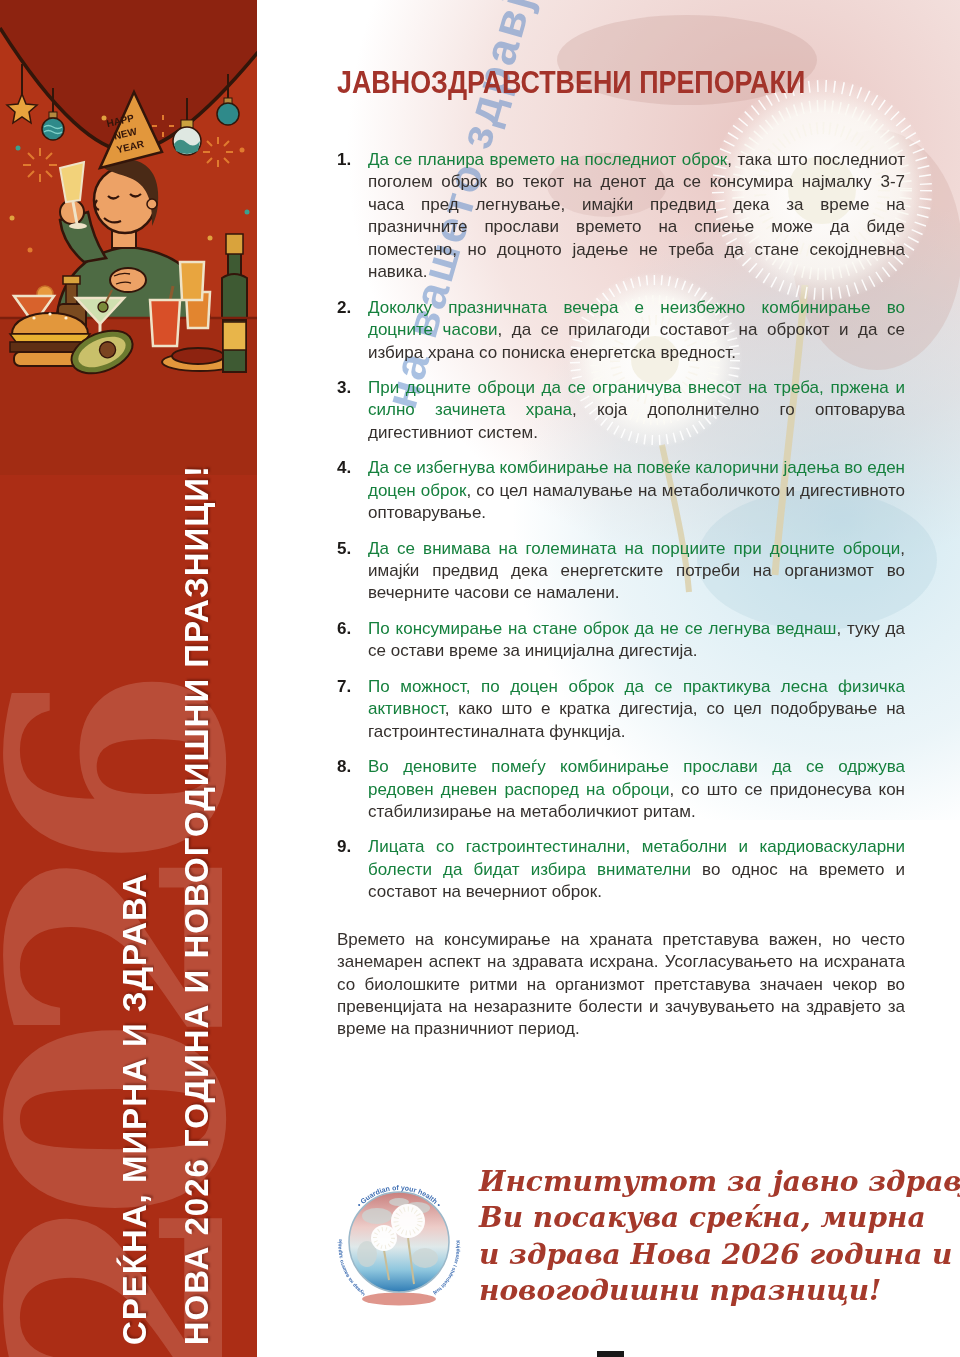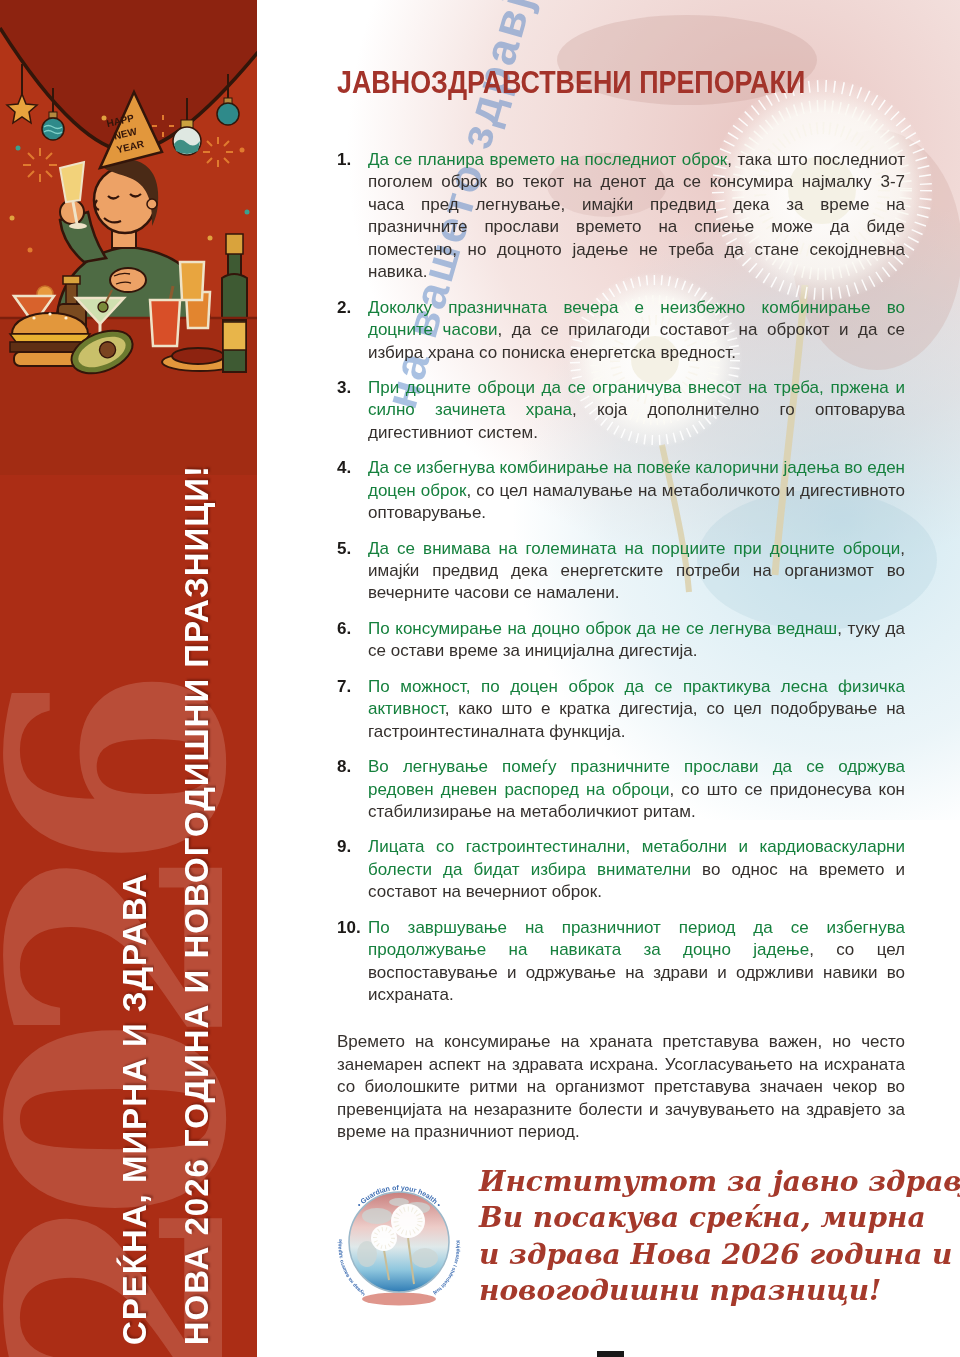--- a/index.html
+++ b/index.html
@@ -289,37 +289,33 @@
       <div class="item">
           <span class="num">4.</span>
           <div class="itext"><span class="lead">Да се избегнува комбинирање на повеќе калорични јадења во еден доцен оброк</span><span>, со цел намалување на метаболичкото и дигестивното оптоварување.</span></div>
         </div>
       <div class="item">
           <span class="num">5.</span>
           <div class="itext"><span class="lead">Да се внимава на големината на порциите при доцните оброци</span><span>, имајќи предвид дека енергетските потреби на организмот во вечерните часови се намалени.</span></div>
         </div>
       <div class="item">
           <span class="num">6.</span>
-          <div class="itext"><span class="lead">По консумирање на доцно оброк да не се легнува веднаш</span><span>, туку да се остави време за иницијална дигестија.</span></div>
+          <div class="itext"><span class="lead">По консумирање на стане оброк да не се легнува веднаш</span><span>, туку да се остави време за иницијална дигестија.</span></div>
         </div>
       <div class="item">
           <span class="num">7.</span>
           <div class="itext"><span class="lead">По можност, по доцен оброк да се практикува лесна физичка активност</span><span>, како што е кратка дигестија, со цел подобрување на гастроинтестиналната функција.</span></div>
         </div>
       <div class="item">
           <span class="num">8.</span>
-          <div class="itext"><span class="lead">Во легнување помеѓу празничните прослави да се одржува редовен дневен распоред на оброци</span><span>, со што се придонесува кон стабилизирање на метаболичкиот ритам.</span></div>
+          <div class="itext"><span class="lead">Во деновите помеѓу комбинирање прослави да се одржува редовен дневен распоред на оброци</span><span>, со што се придонесува кон стабилизирање на метаболичкиот ритам.</span></div>
         </div>
       <div class="item">
           <span class="num">9.</span>
           <div class="itext"><span class="lead">Лицата со гастроинтестинални, метаболни и кардиоваскуларни болести да бидат избира внимателни</span><span> во однос на времето и составот на вечерниот оброк.</span></div>
-        </div>
-      <div class="item">
-          <span class="num">10.</span>
-          <div class="itext"><span class="lead">По завршување на празничниот период да се избегнува продолжување на навиката за доцно јадење</span><span>, со цел воспоставување и одржување на здрави и одржливи навики во исхраната.</span></div>
         </div>
     </div>
 
     <p class="closing">Времето на консумирање на храната претставува важен, но често занемарен аспект на здравата исхрана. Усогласувањето на исхраната со биолошките ритми на организмот претставува значаен чекор во превенцијата на незаразните болести и зачувувањето на здравјето за време на празничниот период.</p>
   </div>
 
   <div class="footer">
     <svg class="logo" width="124" height="150" viewBox="0 0 124 150">
       <defs>
         <linearGradient id="globe" x1="0" y1="0" x2="0" y2="1">

